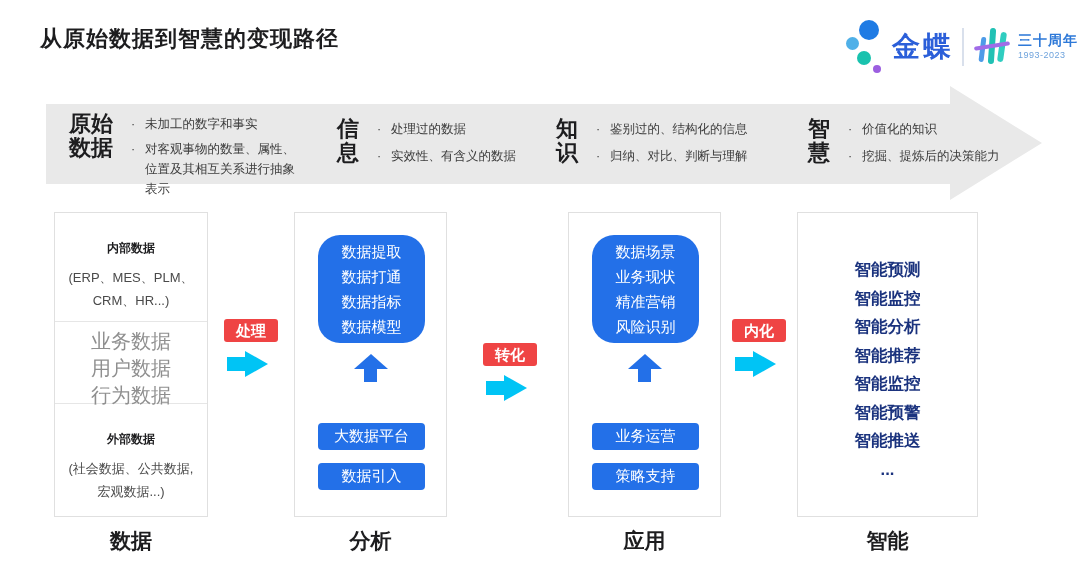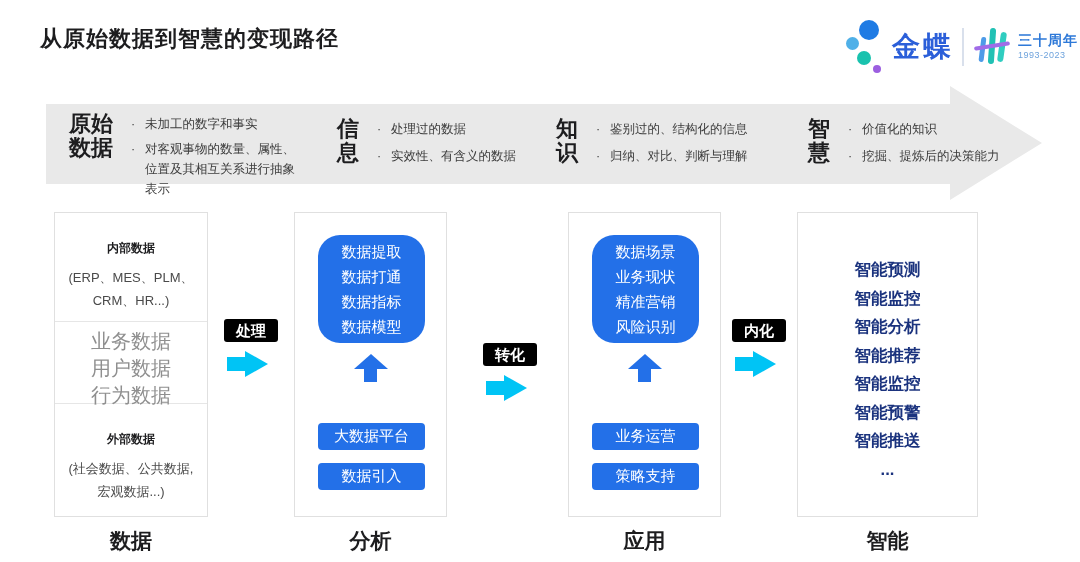--- a/index.html
+++ b/index.html
@@ -64,21 +64,21 @@
   .cbtn{position:absolute;left:23px;width:107px;height:27px;background:#2370e8;border-radius:4px;
         color:#fff;font-size:15px;display:flex;align-items:center;justify-content:center;}
   .btn-a{top:210px;} .btn-b{top:250px;}
 
   .ai-list{padding-top:42px;text-align:center;}
   .ai-item{font-size:16.5px;font-weight:bold;color:#1b337e;line-height:28.5px;}
 
   
   .conn{position:absolute;top:319px;width:54px;text-align:center;}
   .c1{left:224px;} .c2{left:483px;margin-top:24px;} .c3{left:732px;}
-  .conn-label{height:23px;background:#000000;border-radius:3px;color:#fff;font-size:15px;
+  .conn-label{height:23px;background:#ef4444;border-radius:3px;color:#fff;font-size:15px;
               font-weight:bold;line-height:23px;}
   .conn-arrow{margin-top:9px;display:flex;align-items:center;justify-content:flex-start;padding-left:3px;}
   .ca-tail{width:18px;height:14px;background:#00c4f5;}
   .ca-head{width:0;height:0;border-top:13px solid transparent;border-bottom:13px solid transparent;
            border-left:23px solid #00c4f5;}
 
   
   .collabel{position:absolute;top:527px;font-size:21px;font-weight:bold;color:#1d1d1f;text-align:center;}
   .l1{left:54px;width:154px;} .l2{left:294px;width:153px;} .l3{left:568px;width:153px;} .l4{left:797px;width:181px;}
 </style>

